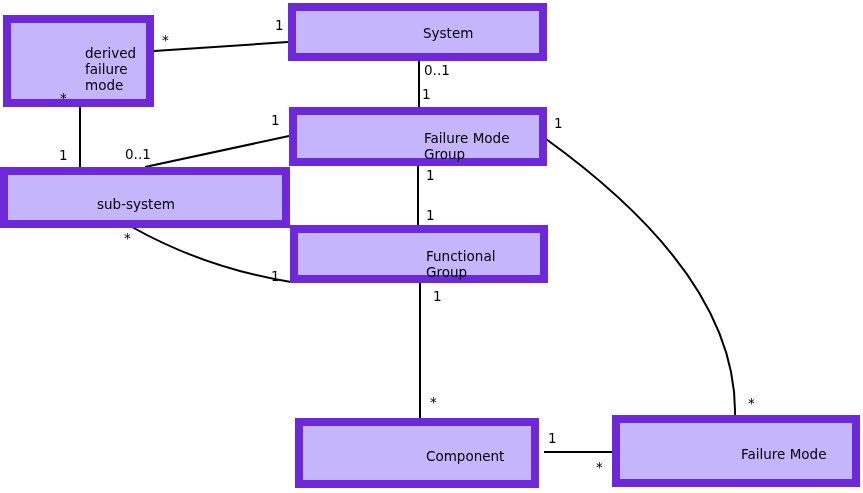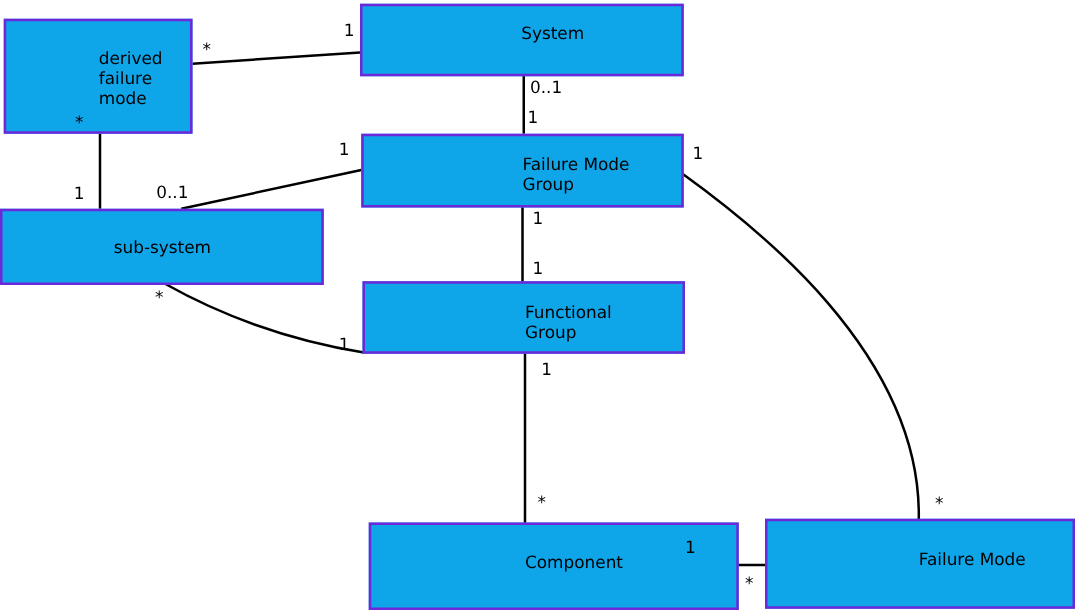--- a/index.html
+++ b/index.html
@@ -6,40 +6,40 @@
   .canvas {
     position:relative; width:863px; height:493px; background:#ffffff;
     font-family:"DejaVu Sans","Liberation Sans",sans-serif; color:#000;
     overflow:hidden;
   }
   svg.wires { position:absolute; left:0; top:0; width:863px; height:493px; }
   svg.wires path { stroke:#000; stroke-width:2; fill:none; }
 
   .node {
     position:absolute; box-sizing:border-box;
-    background:#0ea5e9; border:2px solid #6d28d9;
+    background:#c4b5fd; border:8px solid #6d28d9;
   }
   .node .lbl {
     position:absolute; font-size:13.5px; line-height:16px;
     white-space:pre-line; color:#000;
   }
   .mult { position:absolute; font-size:13.5px; line-height:16px; color:#000; }
 
   
   .n-dfm        { left:3px;   top:15px;  width:151px; height:92px; }
   .n-dfm .lbl   { left:74px;  top:22px; }
   .n-system     { left:288px; top:3px;   width:259px; height:58px; }
   .n-system .lbl{ left:127px; top:14px; }
   .n-fmg        { left:289px; top:107px; width:258px; height:59px; }
   .n-fmg .lbl   { left:127px; top:15px; }
-  .n-subsys     { left:0px;   top:167px; width:259px; height:61px; }
+  .n-subsys     { left:0px;   top:167px; width:290px; height:61px; }
   .n-subsys .lbl{ left:89px;  top:21px; }
   .n-fg         { left:290px; top:225px; width:258px; height:58px; }
   .n-fg .lbl    { left:128px; top:15px; }
-  .n-comp       { left:295px; top:418px; width:296px; height:70px; }
+  .n-comp       { left:295px; top:418px; width:244px; height:70px; }
   .n-comp .lbl  { left:123px; top:22px; }
   .n-fm         { left:612px; top:415px; width:248px; height:72px; }
   .n-fm .lbl    { left:121px; top:23px; }
 
   
   .m1  { left:162px; top:32px;  }  
   .m2  { left:275px; top:17px;  }  
   .m3  { left:60px;  top:90px;  }  
   .m4  { left:59px;  top:147px; }  
   .m5  { left:424px; top:62px;  }  

